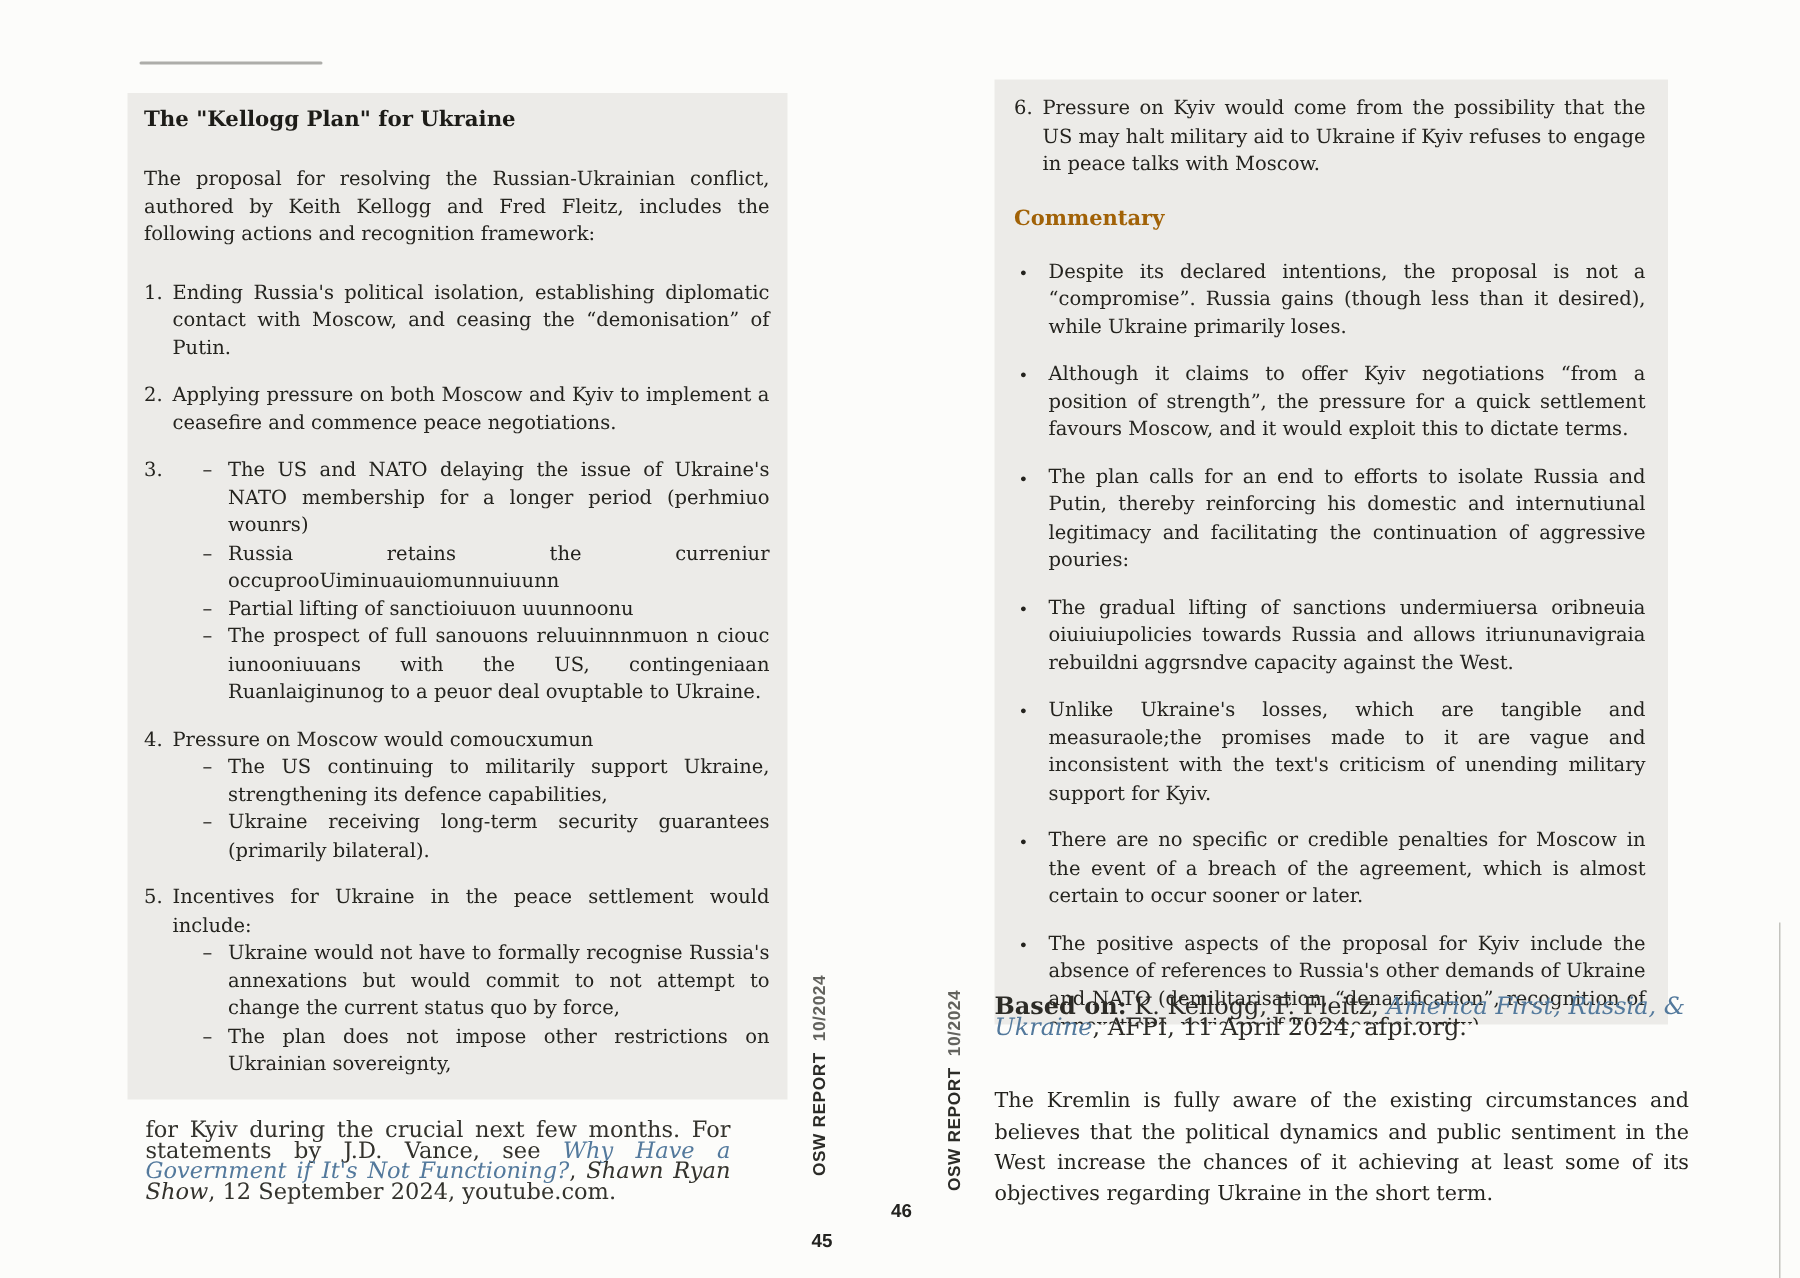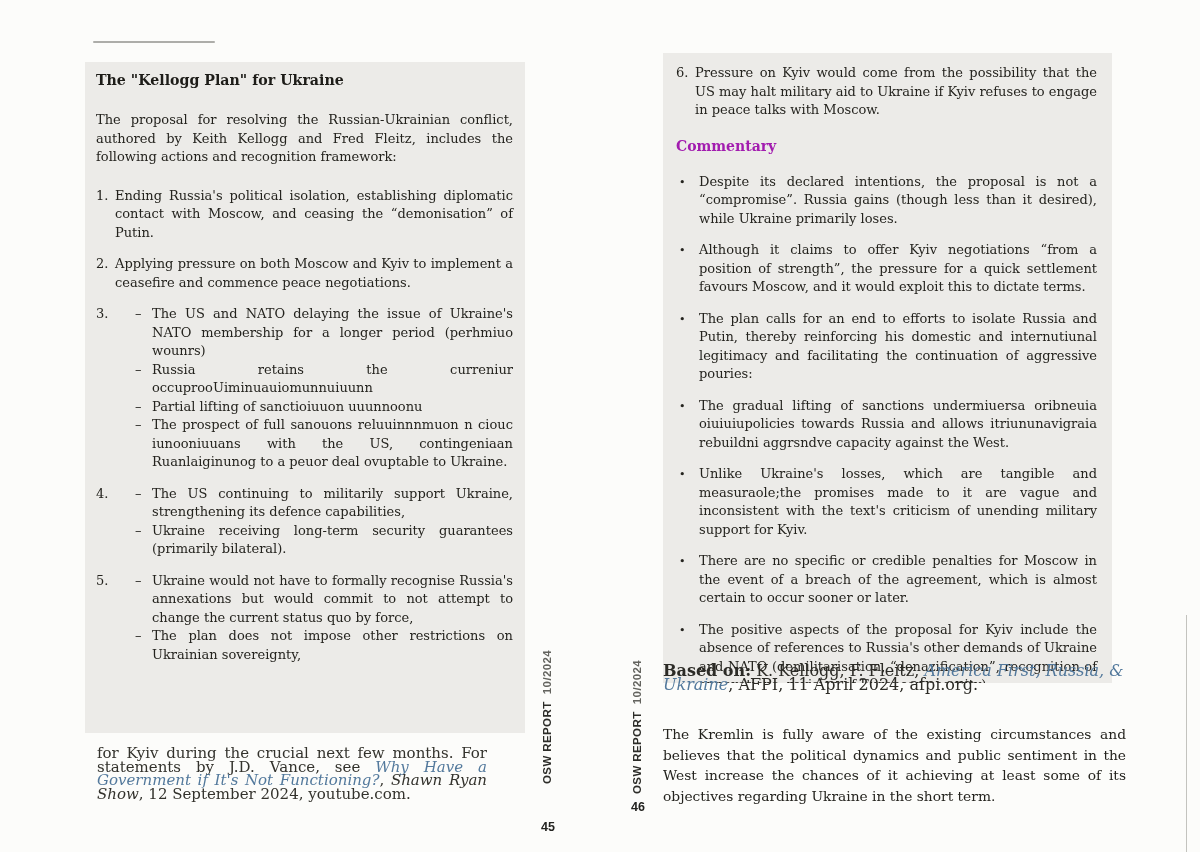--- a/index.html
+++ b/index.html
@@ -18,21 +18,21 @@
   }
   #left-panel{left:85px;top:62px;width:440px;height:671px;padding:9px 12px 0 11px;}
   #right-panel{left:663px;top:53px;width:449px;height:630px;padding:11px 15px 0 13px;}
 
   .body-text{font-size:13px;line-height:18.5px;text-align:justify;}
 
   h2.doc-heading{
     font-size:14.2px;font-weight:bold;margin:0 0 22px 0;line-height:18px;color:#1d1c18;
   }
   h3.doc-subheading{
-    font-size:14px;font-weight:bold;margin:17px 0 17px 0;line-height:19px;color:#a21caf;
+    font-size:14px;font-weight:bold;margin:17px 0 17px 0;line-height:19px;color:#a16207;
   }
   p.intro{margin:0 0 20px 0;}
 
   .num-item{display:flex;margin-top:13px;}
   .num-item .num{flex:none;width:19px;}
   .num-item .num-body{flex:1;}
   .subs{margin-left:20px;}
   .sub{display:flex;}
   .sub .dash{flex:none;width:17px;}
   .sub .sub-text{flex:1;}
@@ -71,21 +71,21 @@
   .vside .issue{font-weight:600;color:#63635e;}
   #sidebar-left{left:541px;top:588px;height:196px;}
   #sidebar-right{left:631px;top:598px;height:196px;}
 
   .page-num{
     position:absolute;
     font-family:"Liberation Sans", sans-serif;
     font-size:12.5px;font-weight:bold;color:#232320;
   }
   #page-num-left{left:541px;top:820px;}
-  #page-num-right{left:631px;top:800px;}
+  #page-num-right{left:594px;top:800px;}
 
   #scan-artifact{
     position:absolute;left:93px;top:41px;width:122px;height:2px;
     background:#6b6b66;opacity:.55;border-radius:2px;
   }
   #page-edge-line{
     position:absolute;left:1186px;top:615px;width:1px;height:237px;
     background:#c3c3be;
   }
 </style>
@@ -128,36 +128,38 @@
             <span class="dash">–</span>
             <div class="sub-text">The prospect of full sanouons reluuinnnmuon n ciouc iunooniuuans with the US, contingeniaan Ruanlaiginunog to a peuor deal ovupt­able to Ukraine.</div>
           </div>
       </div>
     </div>
   </div>
 
   <div class="num-item">
     <span class="num">4.</span>
     <div class="num-body">
+      <div>Pressure on Moscow would comoucxumun</div>
       <div class="subs">
         <div class="sub">
             <span class="dash">–</span>
             <div class="sub-text">The US continuing to militarily support Ukraine, strengthening its defence capabilities,</div>
           </div>
         <div class="sub">
             <span class="dash">–</span>
             <div class="sub-text">Ukraine receiving long-term security guarantees (primarily bilateral).</div>
           </div>
       </div>
     </div>
   </div>
 
   <div class="num-item">
     <span class="num">5.</span>
     <div class="num-body">
+      <div>Incentives for Ukraine in the peace settlement would include:</div>
       <div class="subs">
         <div class="sub">
             <span class="dash">–</span>
             <div class="sub-text">Ukraine would not have to formally recognise Russia's annexations but would commit to not attempt to change the current status quo by force,</div>
           </div>
         <div class="sub">
             <span class="dash">–</span>
             <div class="sub-text">The plan does not impose other restrictions on Ukrainian sovereignty,</div>
           </div>
 

